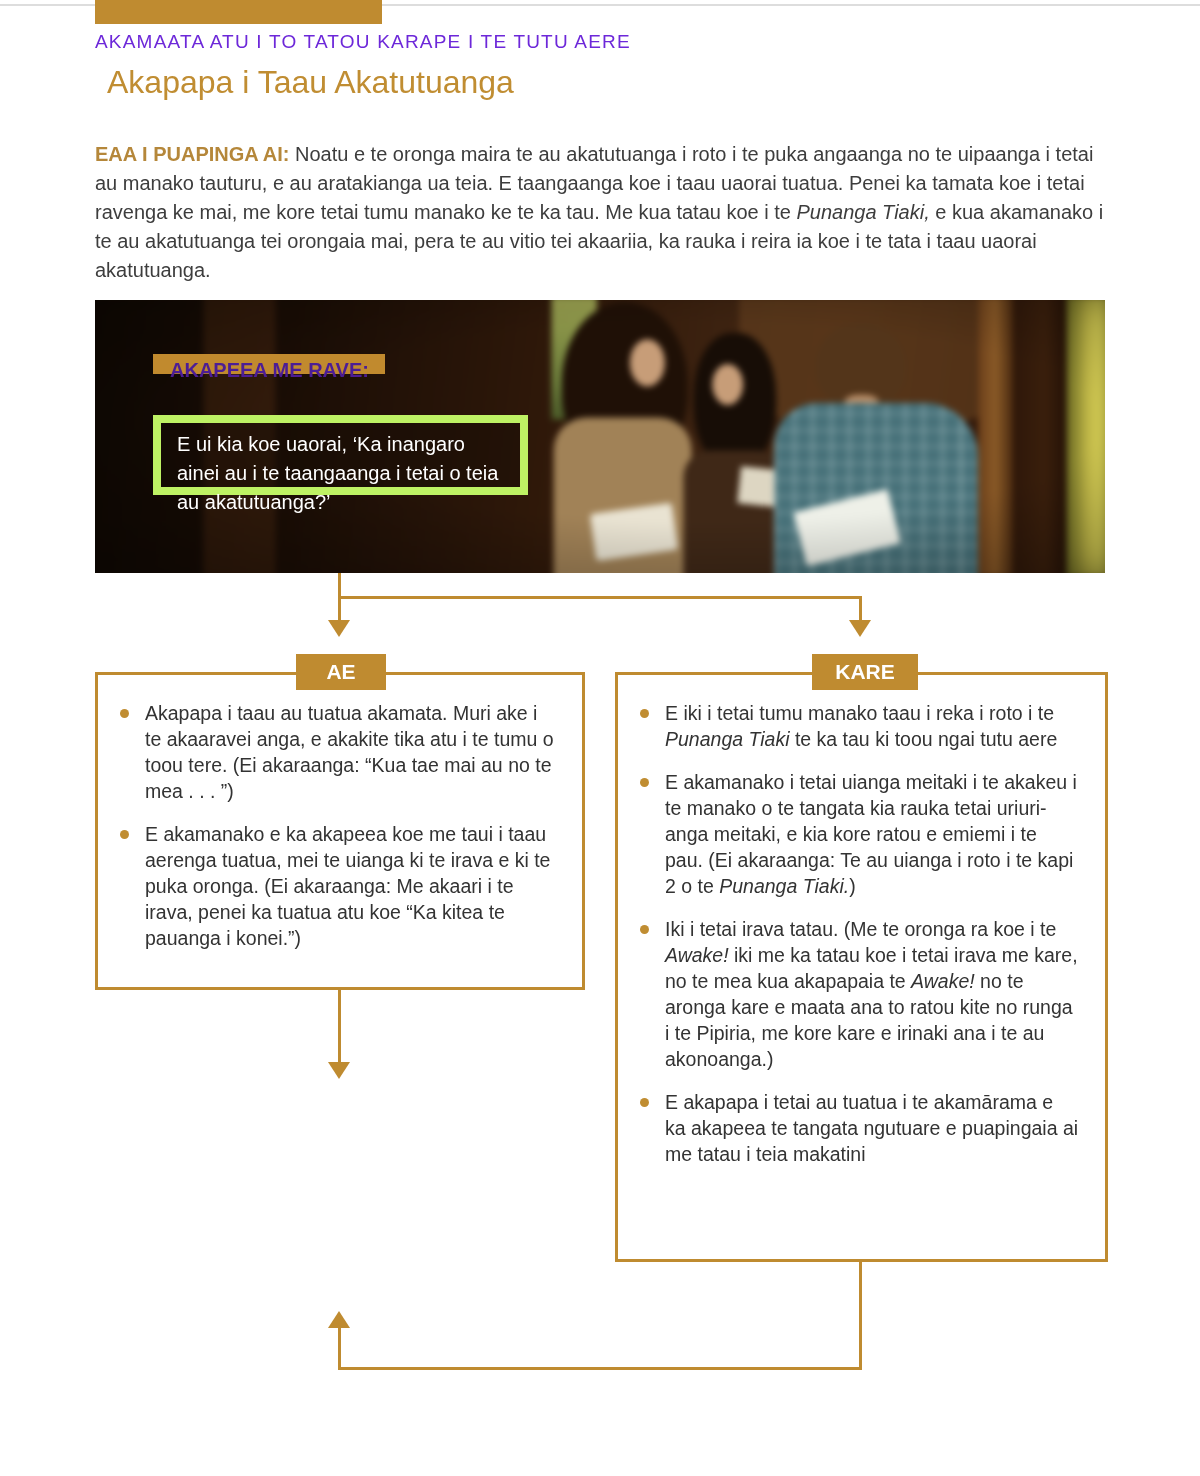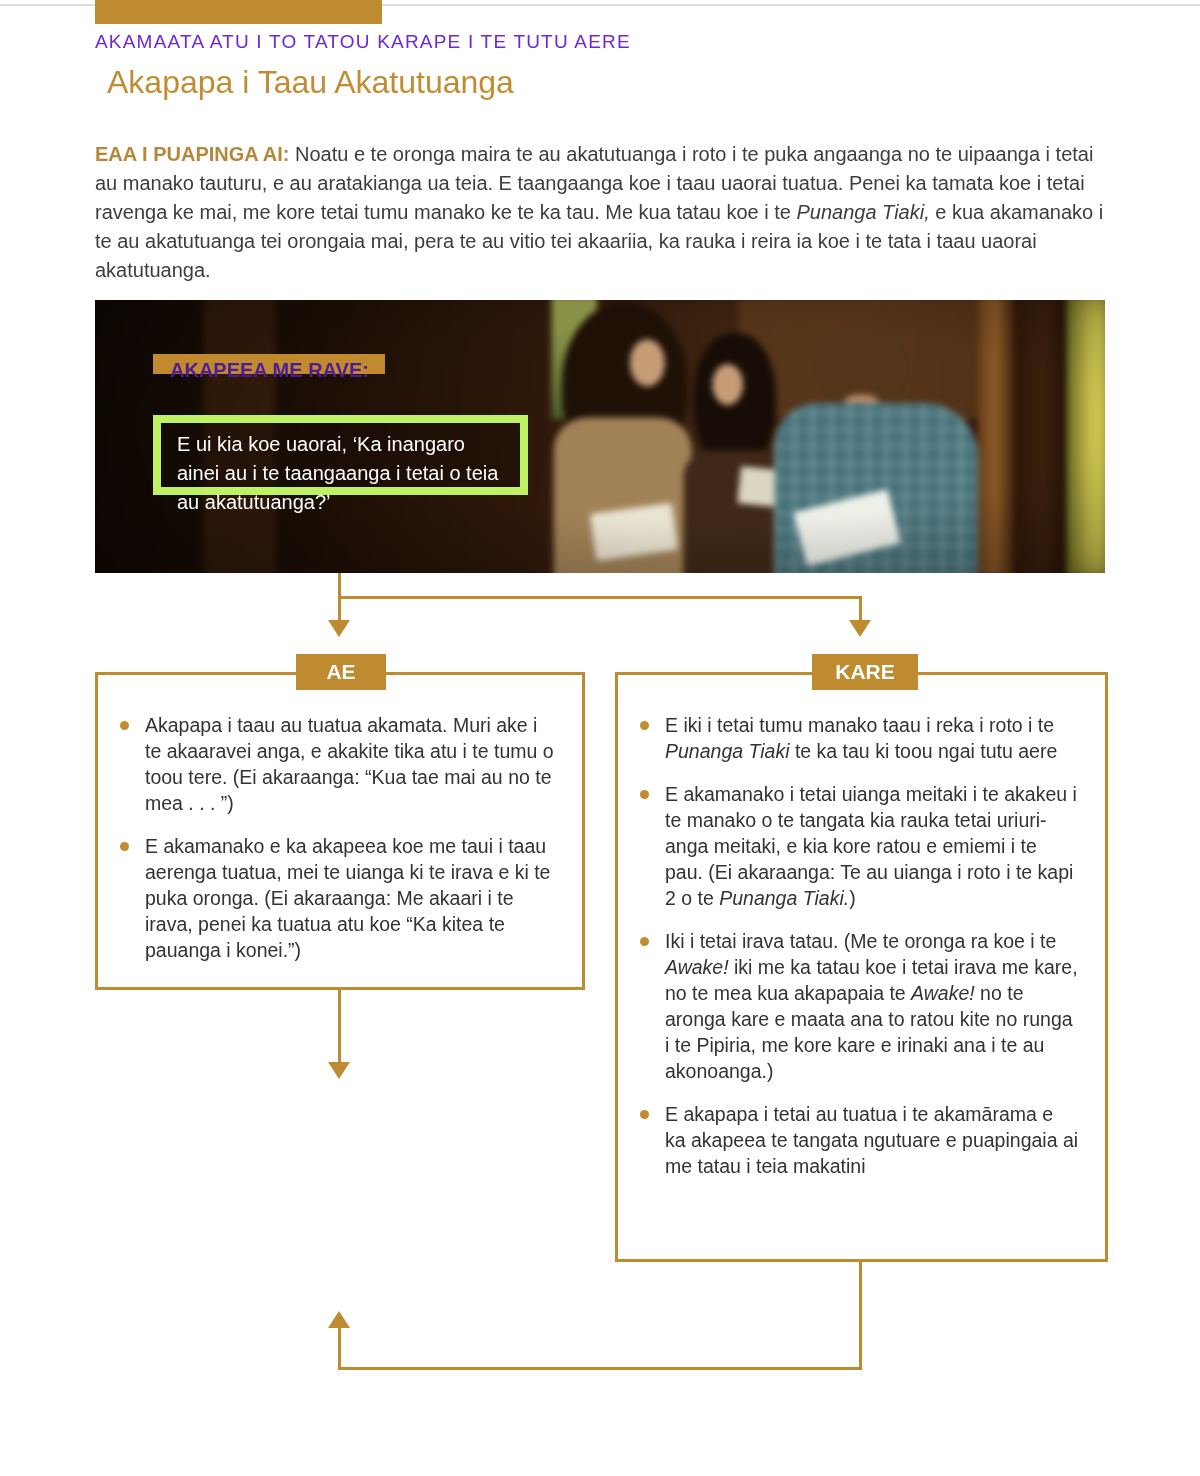--- a/index.html
+++ b/index.html
@@ -89,21 +89,21 @@
   #chip-kare { left:812px; top:654px; width:106px; }
 
   .fbox { position:absolute; border:3px solid var(--accent); background:#fff; }
   #box-ae { left:95px; top:672px; width:490px; height:318px; }
   #box-kare { left:615px; top:672px; width:493px; height:590px; }
   #box-follow { left:95px; top:1082px; width:490px; height:226px; }
 
   .bullets { list-style:none; margin:0; font-size:19.5px; line-height:26px; color:#333; }
   #box-ae .bullets, #box-kare .bullets { padding:25px 26px 0 20px; }
   #box-follow .bullets { padding:38px 26px 0 20px; }
-  .bullets li { position:relative; padding-left:27px; margin-bottom:17px;margin-top:12px; }
+  .bullets li { position:relative; padding-left:27px; margin-bottom:17px; }
   .bullets li::before { content:""; position:absolute; left:2px; top:9px; width:9px; height:9px; border-radius:50%; background:var(--accent-soft); }
 </style>
 </head>
 <body>
 
 <div class="page">
 
   <div class="top-hairline"></div>
   <div class="top-bar"></div>
 

